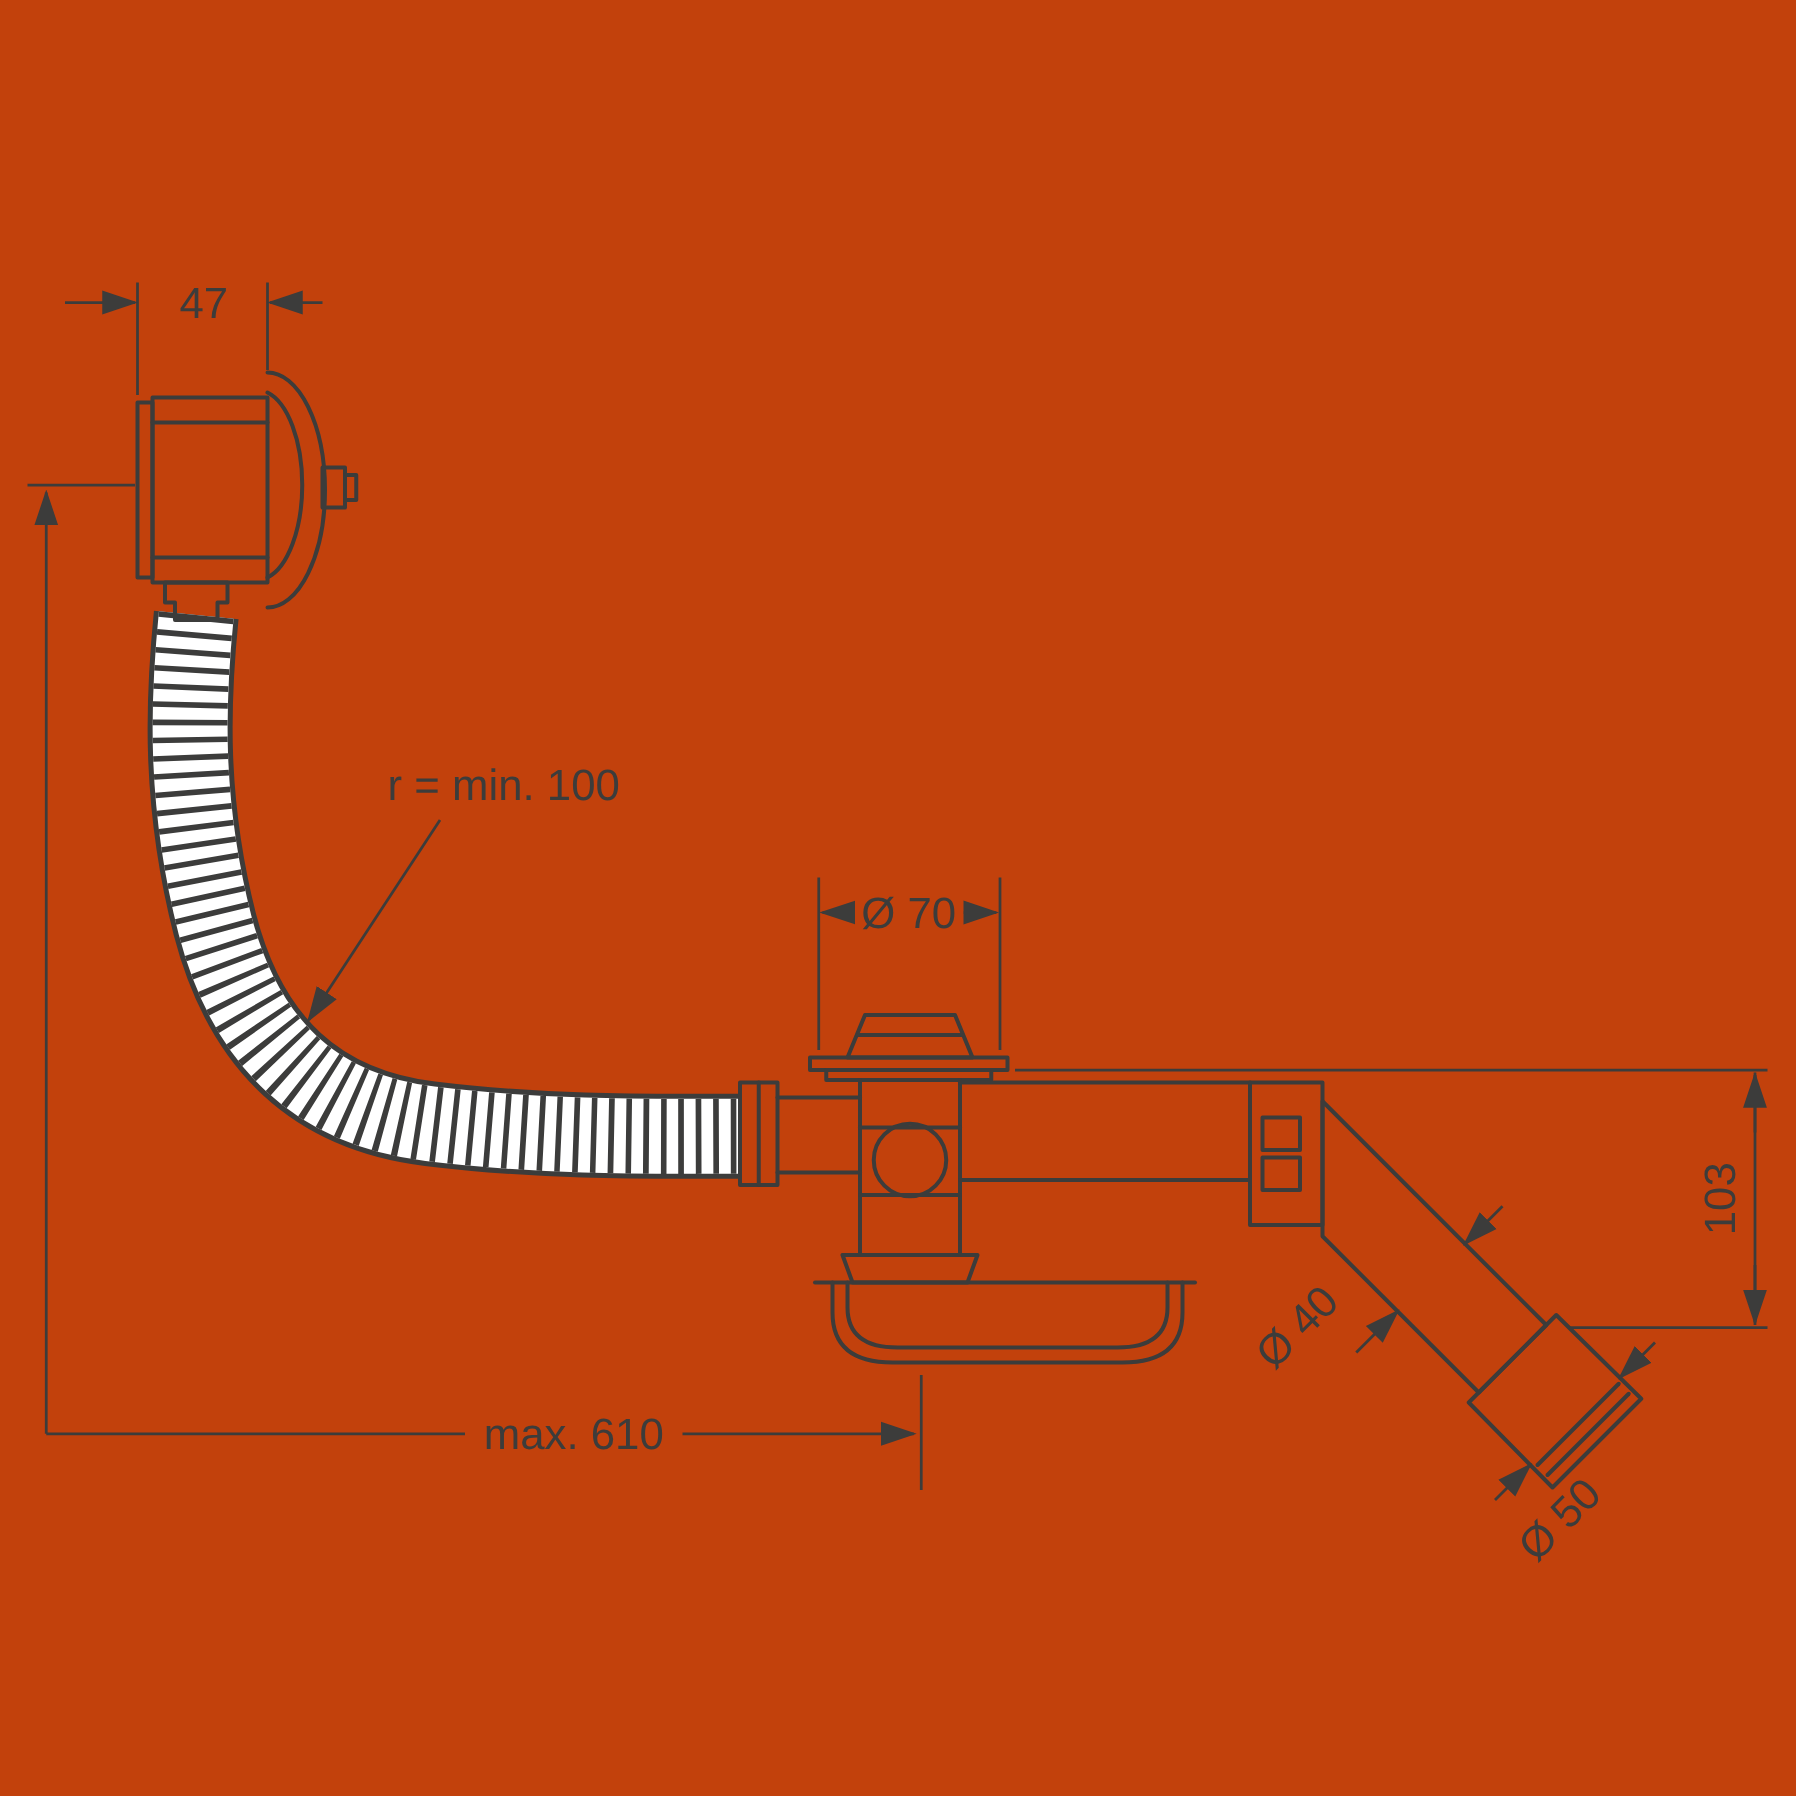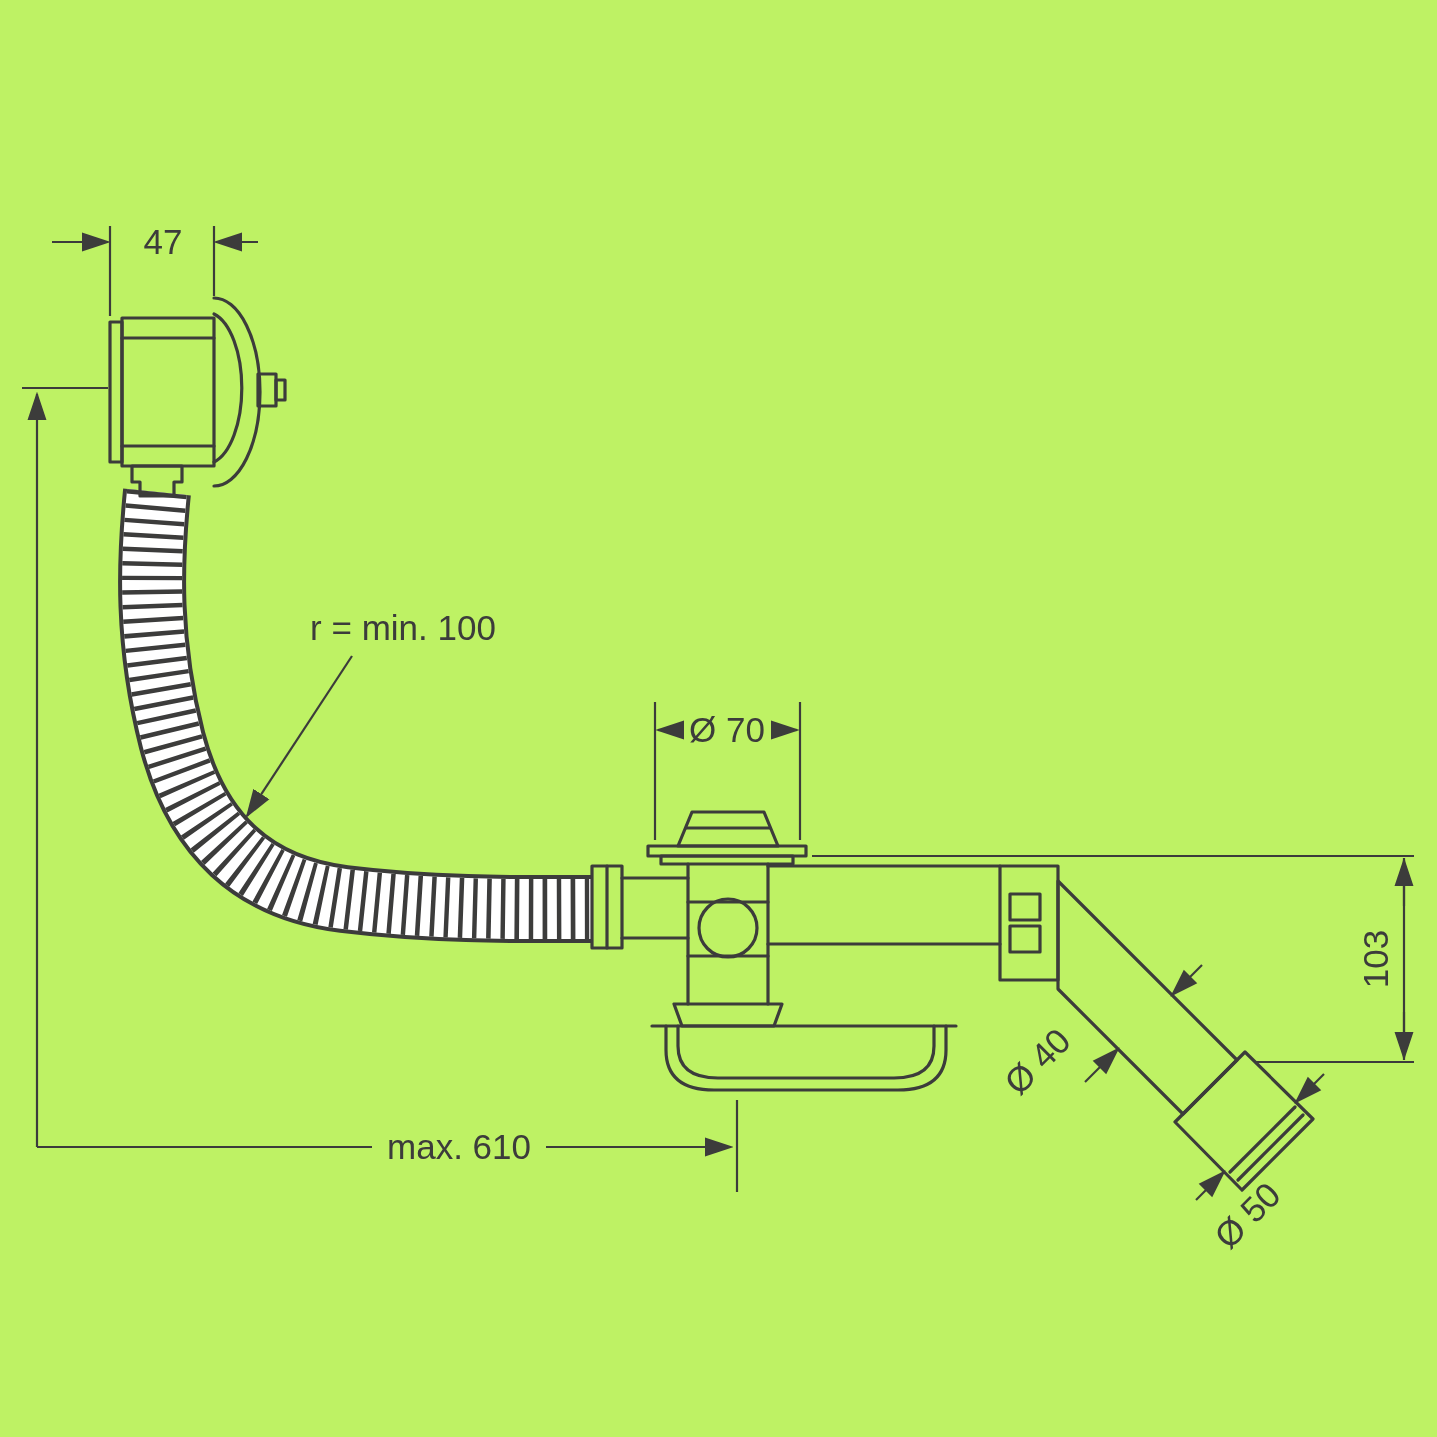--- a/index.html
+++ b/index.html
@@ -1,16 +1,16 @@
 <!DOCTYPE html>
 <html><head>
 <meta charset="utf-8">
 <style>
   html,body{margin:0;padding:0;background:#fff;}
-  .stage{position:relative;width:1437px;height:1437px;background:#bef264;overflow:hidden;}
+  .stage{position:relative;width:1437px;height:1437px;background:#c2410c;overflow:hidden;}
   svg{display:block;}
   .part{fill:none;stroke:#3c3c3b;stroke-width:3.2;stroke-linejoin:round;stroke-linecap:round;}
   .dim{fill:none;stroke:#3c3c3b;stroke-width:2.2;stroke-linecap:butt;}
   .dim-arrow{marker-end:url(#arrow);}
   .txt{font-family:"Liberation Sans",sans-serif;font-size:35px;fill:#3c3c3b;}
   .hose-outer{stroke:#3c3c3b;stroke-width:68;fill:none;stroke-linecap:butt;}
   .hose-inner{stroke:#ffffff;stroke-width:60;fill:none;stroke-linecap:butt;}
   .hose-ribs{stroke:#3c3c3b;stroke-width:60;fill:none;stroke-linecap:butt;stroke-dasharray:4.5 9.5;}
 </style>
 </head>

